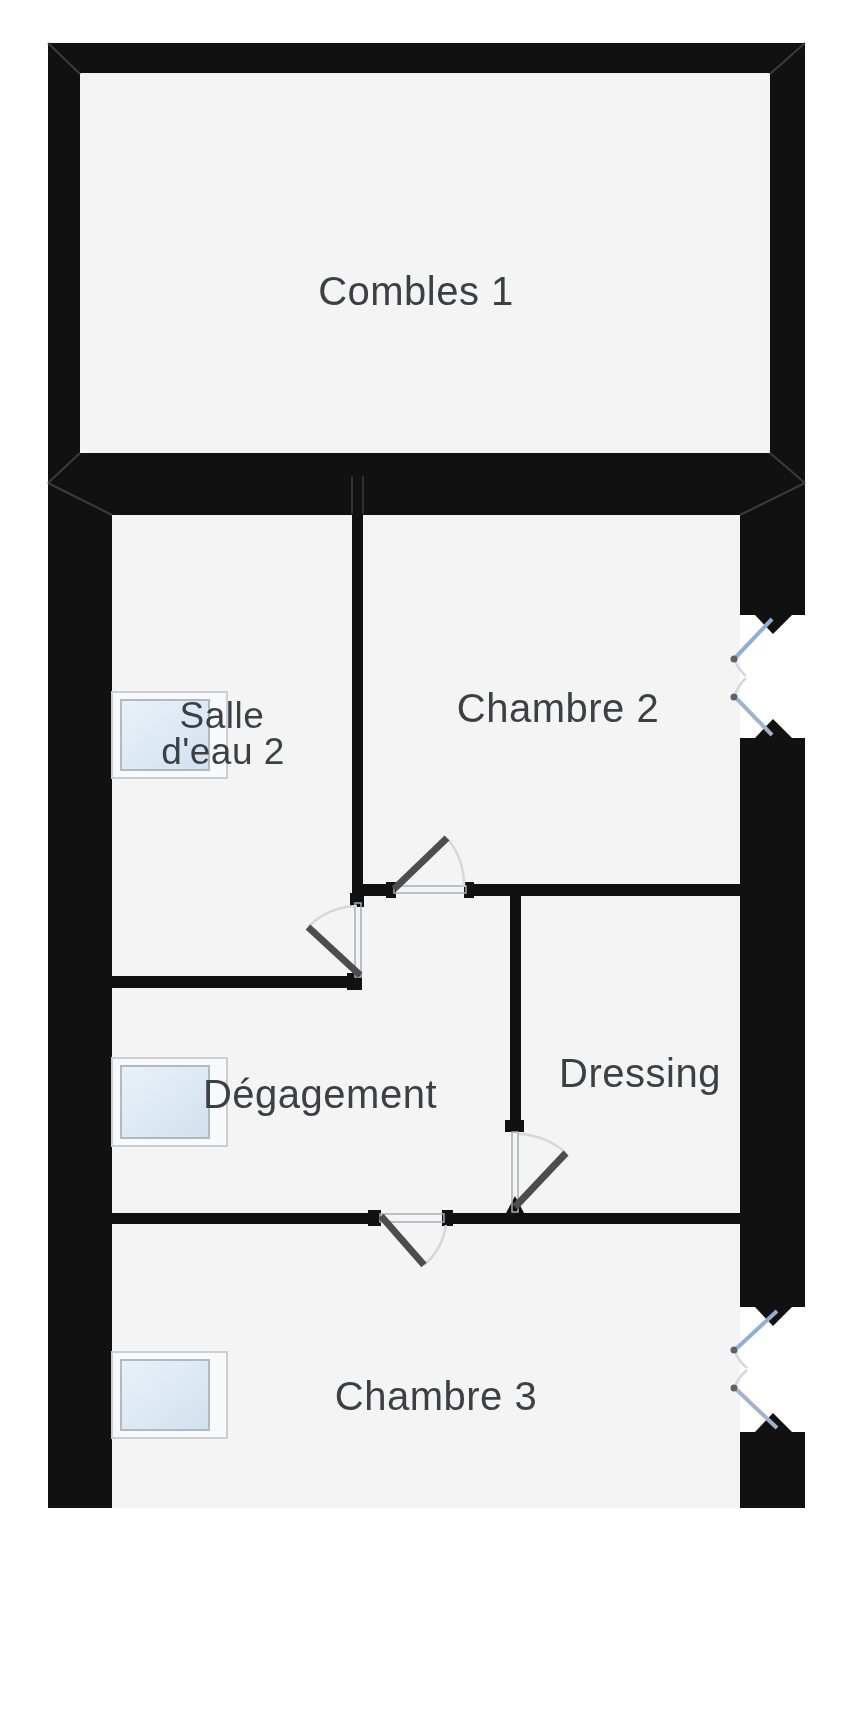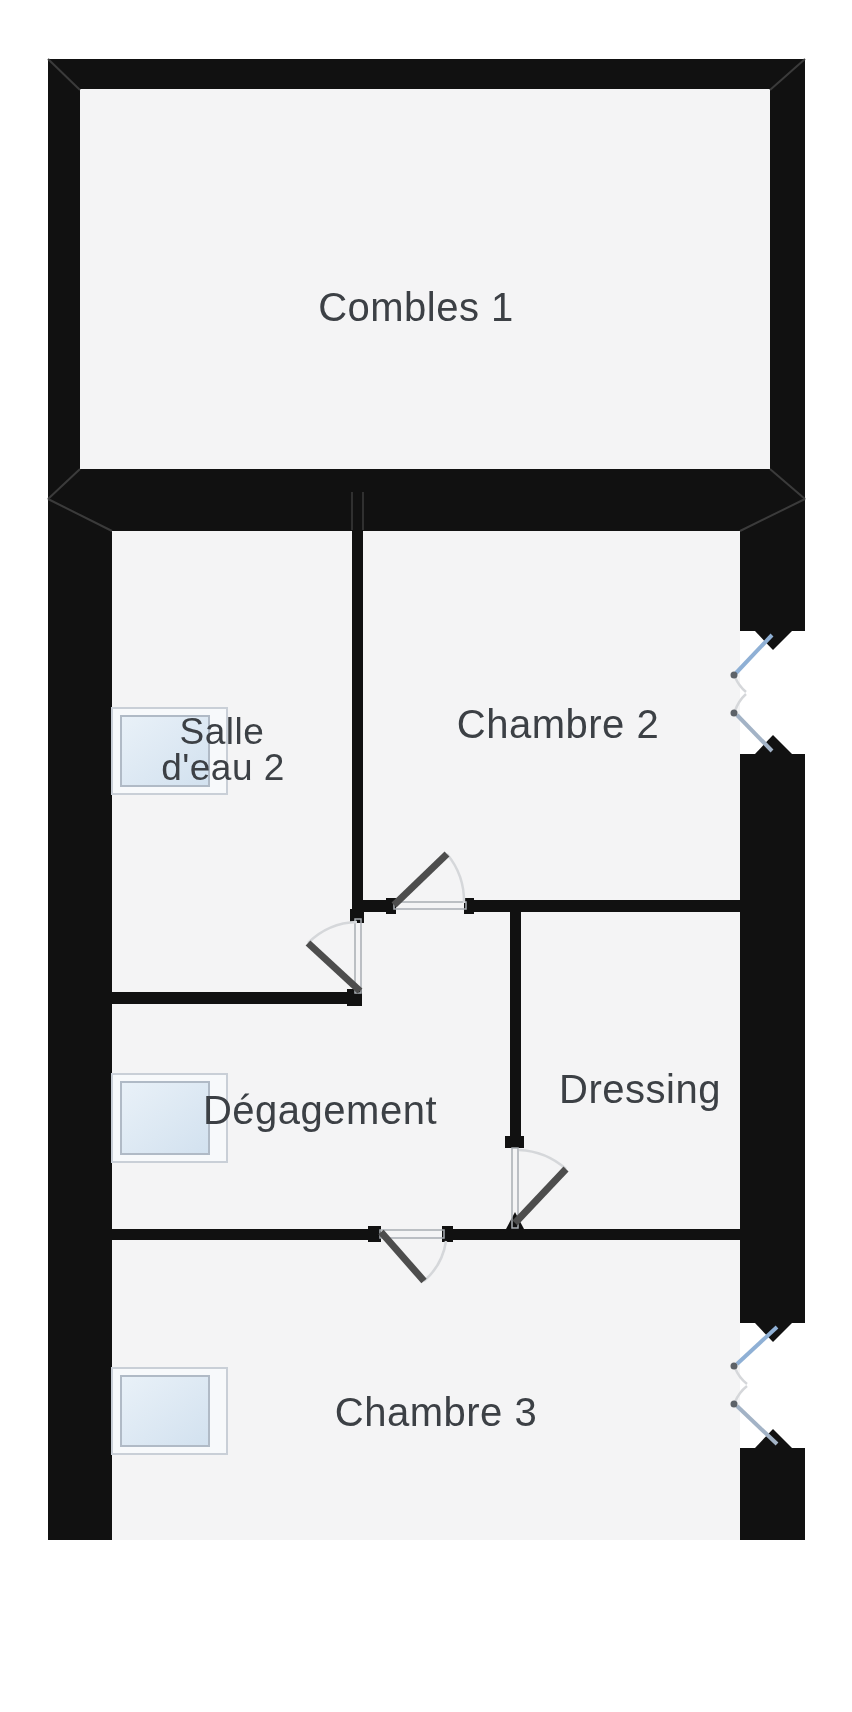--- a/index.html
+++ b/index.html
@@ -1,21 +1,21 @@
 <!DOCTYPE html>
 <html style="--page_bg: #ffffff; --wall: #111111; --floor: #f4f4f5; --label_text: #3c4045; --window_frame: #c9cfd7; --window_glass_light: #e9f1f8; --window_glass_dark: #d2e1ef; --casement_blue: #8fb0d5; --casement_gray: #a3b3c6; --entry_leaf_blue: #9db8d8; --door_leaf: #4d4d4d; --swing_arc: #d5d7da; --threshold: #a8adb3; --seam: #3b3b3b; --hinge_dot: #5d6268;"><head>
 <meta charset="utf-8">
 <style>
   html, body { margin: 0; padding: 0; }
   body { background: #ffffff; }
   .stage {
     position: relative;
     width: 852px;
     height: 1508px;
-    margin: 16px auto;
+    margin: 0 auto;
     background: var(--page_bg, #ffffff);
     font-family: "Liberation Sans", sans-serif;
   }
   .stage svg { position: absolute; left: 0; top: 0; }
 
   .wall        { fill: var(--wall, #111111); }
   .floor       { fill: var(--floor, #f4f4f5); }
   .white-opening { fill: #ffffff; }
 
   .room-label {

